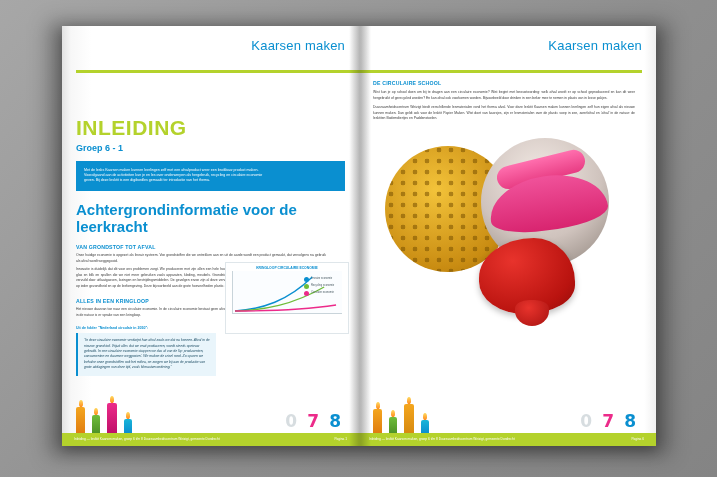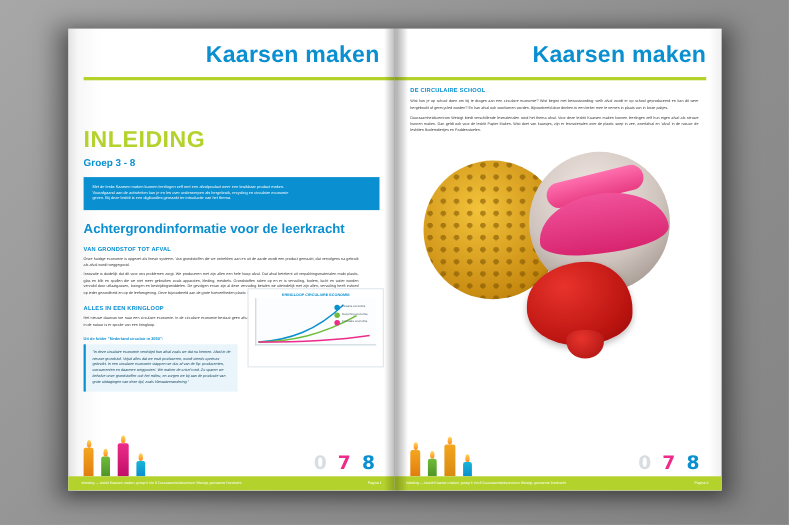--- a/index.html
+++ b/index.html
@@ -25,36 +25,36 @@
     background:linear-gradient(90deg,#e9e9e9 0%,#ffffff 4%,#ffffff 96%,#f0f0f0 100%);}
 
   
   .gutter{position:absolute;left:287px;top:0;width:22px;height:420px;
     background:linear-gradient(90deg,rgba(0,0,0,0) 0%,rgba(0,0,0,.22) 45%,rgba(0,0,0,.22) 55%,rgba(0,0,0,0) 100%);
     pointer-events:none;z-index:6;}
 
   
   .hdr{position:relative;height:46px;}
   .hdr .title{position:absolute;right:14px;top:12px;
-    color:#0a8fd0;font-size:21px;font-weight:bold;letter-spacing:.2px;padding-left:26px;}
+    color:#0a8fd0;font-size:13px;font-weight:normal;letter-spacing:.2px;padding-left:26px;}
   .page.right .hdr .title{right:14px;}
   .rule{position:absolute;left:0;right:0;top:44px;height:3px;background:#b4d22c;}
   .page.left .rule{left:14px;right:0;}
   .page.right .rule{left:0;right:14px;}
 
   
   .l-body{position:absolute;left:14px;top:54px;width:269px;}
   .inleiding{color:#b4d22c;font-size:21px;font-weight:bold;letter-spacing:.5px;margin-top:36px;}
   .groep{color:#0a8fd0;font-size:9px;font-weight:bold;margin-top:3px;}
 
   .blue-block{margin-top:8px;background:#0a8fd0;color:#fff;
     padding:7px 8px 8px 8px;font-size:3.6px;line-height:1.55;width:253px;}
   .blue-block .ln{display:block;height:5px;}
 
-  .h2{color:#0a8fd0;font-size:12px;font-weight:bold;margin-top:10px;}
+  .h2{color:#0a8fd0;font-size:15px;font-weight:bold;margin-top:10px;}
   .h3{color:#0a8fd0;font-size:5.2px;font-weight:bold;margin-top:9px;letter-spacing:.2px;}
   .ptxt{font-size:3.4px;line-height:1.62;color:#3a3a3a;margin-top:3px;width:250px;text-align:justify;}
 
   .uit{font-size:3.6px;color:#0a8fd0;font-weight:bold;margin-top:8px;}
   .quote{margin-top:3px;width:126px;background:#e9f5fb;border-left:2px solid #0a8fd0;
     padding:5px 6px;font-size:3.4px;line-height:1.6;color:#16475f;font-style:italic;}
 
   
   .chartcard{position:absolute;right:10px;top:236px;width:122px;height:70px;
     background:#ffffff;border:1px solid #dfe6ea;}
@@ -117,21 +117,21 @@
   <div class="spread">
 
     <div class="page left">
       <div class="hdr">
         <div class="title">Kaarsen maken</div>
         <div class="rule"></div>
       </div>
 
       <div class="l-body">
         <div class="inleiding">INLEIDING</div>
-        <div class="groep">Groep 3 - 8</div>
+        <div class="groep">Groep 6 - 1</div>
 
         <div class="blue-block">
           <span class="ln">Met de lesks Kaarsen maken kunnen leerlingen zelf met een afvalproduct weer een bruikbaar product maken.</span>
           <span class="ln">Voorafgaand aan de activiteiten kun je en les over onderwerpen als hergebruik, recycling en circulaire economie</span>
           <span class="ln">geven. Bij deze lesktit is een digibordles gemaakt ter introductie van het thema.</span>
         </div>
 
         <div class="h2">Achtergrondinformatie voor de leerkracht</div>
 
         <div class="h3">VAN GRONDSTOF TOT AFVAL</div>

